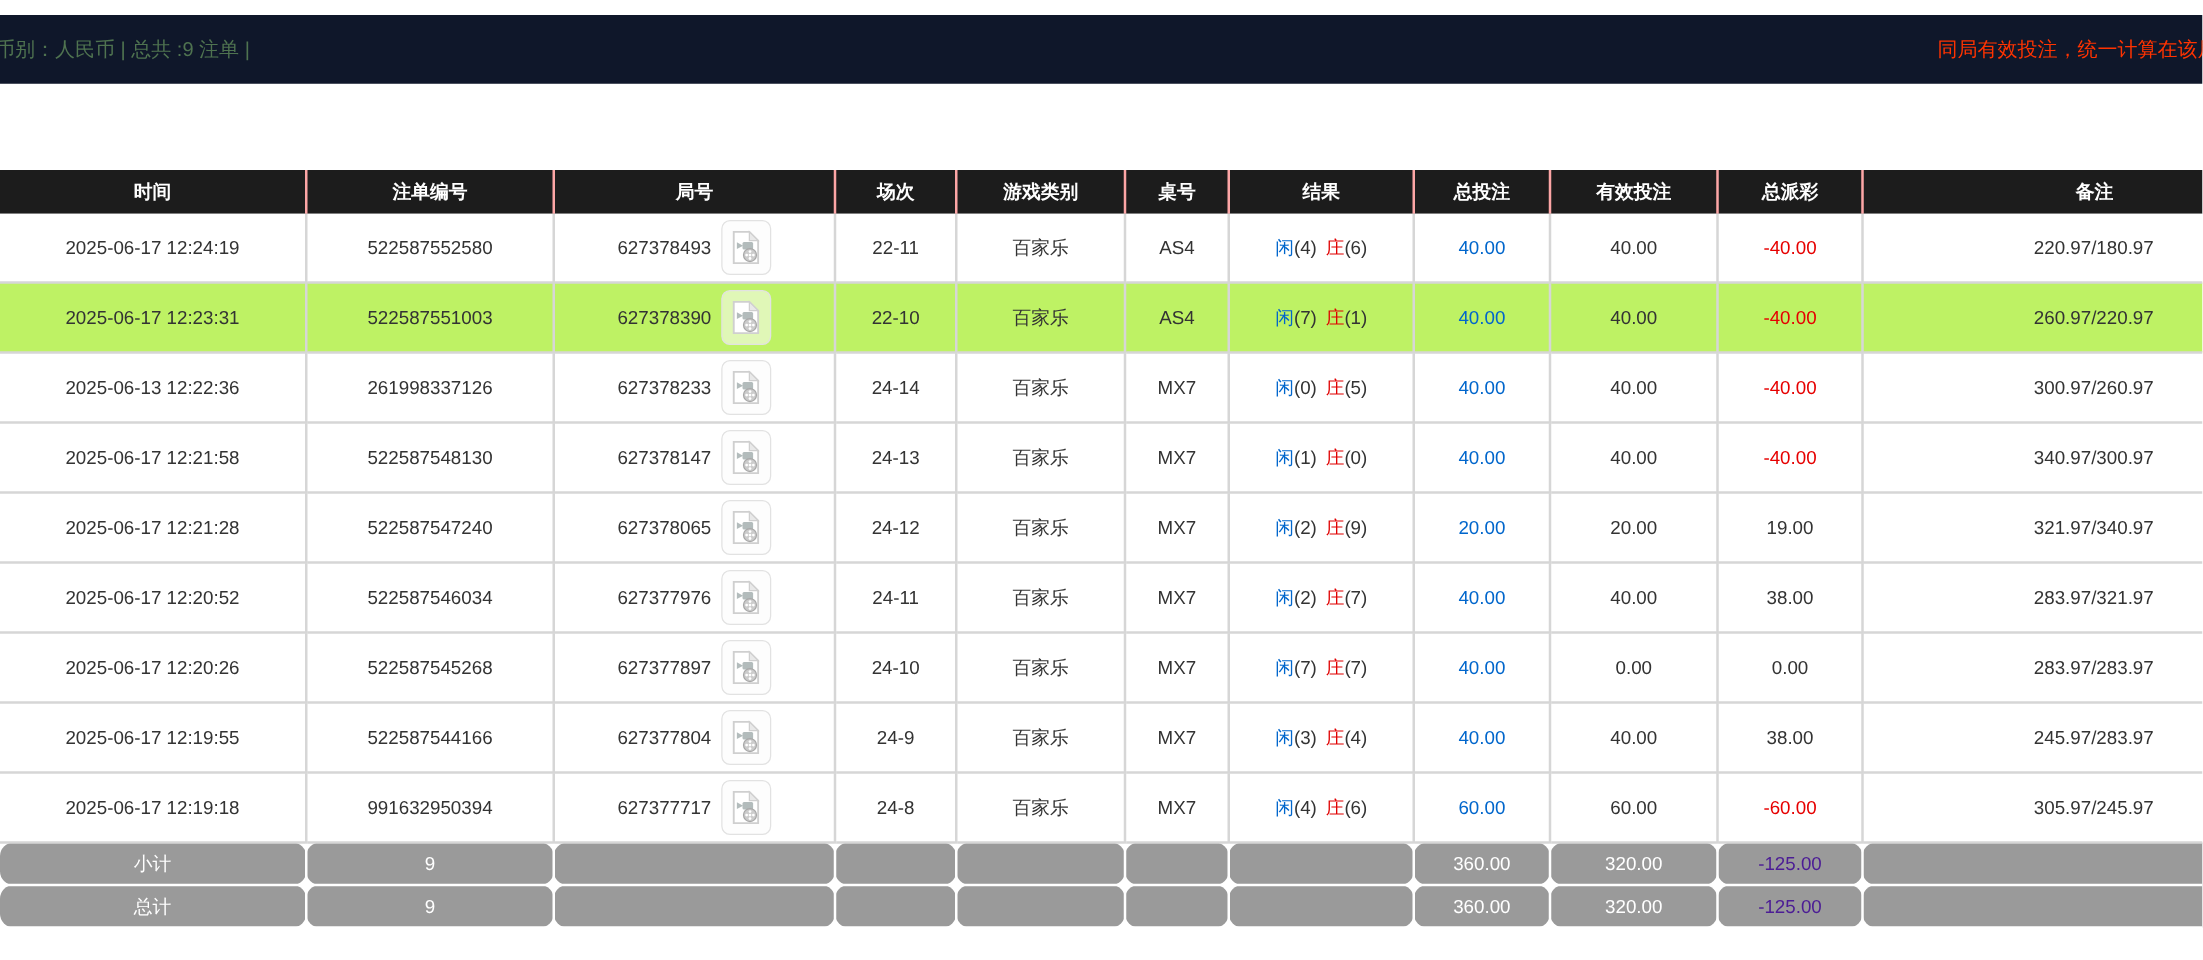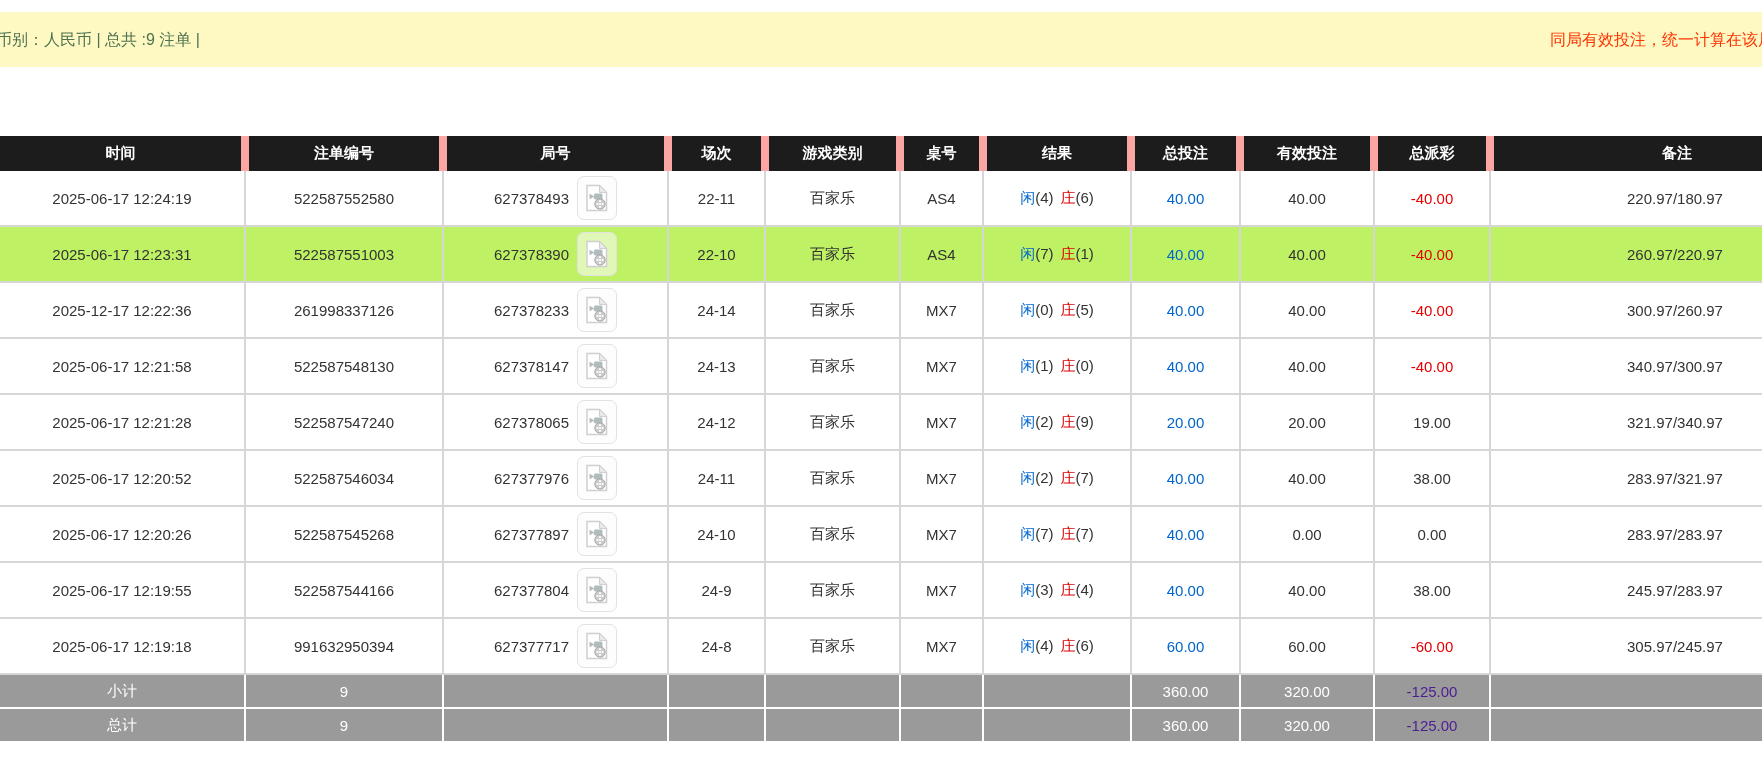--- a/index.html
+++ b/index.html
@@ -4,48 +4,48 @@
 <style>
   html,body{margin:0;padding:0;}
   body{
     width:1762px;height:768px;overflow:hidden;background:#fff;
     font-family:"Liberation Sans","DejaVu Sans",sans-serif;
     position:relative;
   }
   
   .topbar{
     position:absolute;top:12px;left:0;width:1762px;height:55px;
-    background:#fef9c3;
+    background:#0f172a;
   }
   .topbar-left{
     position:absolute;left:-4px;top:50%;transform:translateY(-50%);
     color:#4f7350;font-size:16px;white-space:nowrap;
   }
   .topbar-right{
     position:absolute;right:-12px;top:50%;transform:translateY(-50%);
     color:#ff3300;font-size:16px;white-space:nowrap;
   }
   
   .table-wrap{position:absolute;top:136px;left:0;width:1762px;overflow:hidden;}
   table{border-collapse:collapse;table-layout:fixed;width:1860px;}
   thead th{
     background:#1c1c1c;color:#fff;font-size:15px;font-weight:bold;
-    height:35px;text-align:center;border-right:8px solid #fca5a5;
+    height:35px;text-align:center;border-right:2px solid #fca5a5;
     padding:0;
   }
   thead th:last-child{border-right:none;}
   tbody td{
     height:54px;text-align:center;vertical-align:middle;
     font-size:15px;color:#333;background:#fff;
     border:2px solid #d6d6d6;border-top:none;padding:0;
   }
   tbody td:first-child{border-left:none;}
   tr.hl td{background:#bef264;}
   tr.summary td{
-    background:#9a9a9a;color:#fff;border-color:#fff;height:32px;
+    background:#9a9a9a;color:#fff;border-color:#fff;height:32px;border-radius:11px;
   }
   .blue{color:#0066cc;cursor:pointer;}
   .payout.neg{color:#e60000;margin-left:20px;}
   tr.summary td.payout.neg{color:#4c1d95;}
   .result .p{color:#0066cc;}
   .result .b{color:#e00000;margin-left:7px;}
   .result .sc{color:#333;}
   
   .round-cell-inner{display:inline-flex;align-items:center;justify-content:center;}
   .round-num{margin-right:8px;text-align:center;}
@@ -158,21 +158,21 @@
       <span class="p">闲</span><span class="sc">(7)</span><span class="b">庄</span><span class="sc">(1)</span>
     </td>
     <td>
       <span class="blue">40.00</span>
     </td>
     <td>40.00</td>
     <td class="payout neg">-40.00</td>
     <td>260.97/220.97</td>
   </tr>
         <tr>
-    <td>2025-12-17 12:22:36</td>
+    <td>2025-06-13 12:22:36</td>
     <td>261998337126</td>
     <td>
       <span class="round-cell-inner">
         <span class="round-num">627378233</span>
         <span class="video-btn">
           <svg width="24" height="28" viewBox="0 0 24 28">
             <path d="M2 1.5 h12.5 l7 7 v18 h-19.5 z" fill="#ffffff" stroke="#cfcfcf" stroke-width="1.5"></path>
             <path d="M14.5 1.5 l7 7 h-7 z" fill="#e9e9e9" stroke="#cfcfcf" stroke-width="1"></path>
             <rect x="9" y="9.5" width="8.5" height="6" rx="1.2" fill="#b3bcbc"></rect>
             <path d="M9.5 12.5 L4.5 9.8 L4.5 15.2 Z" fill="#b3bcbc"></path>

